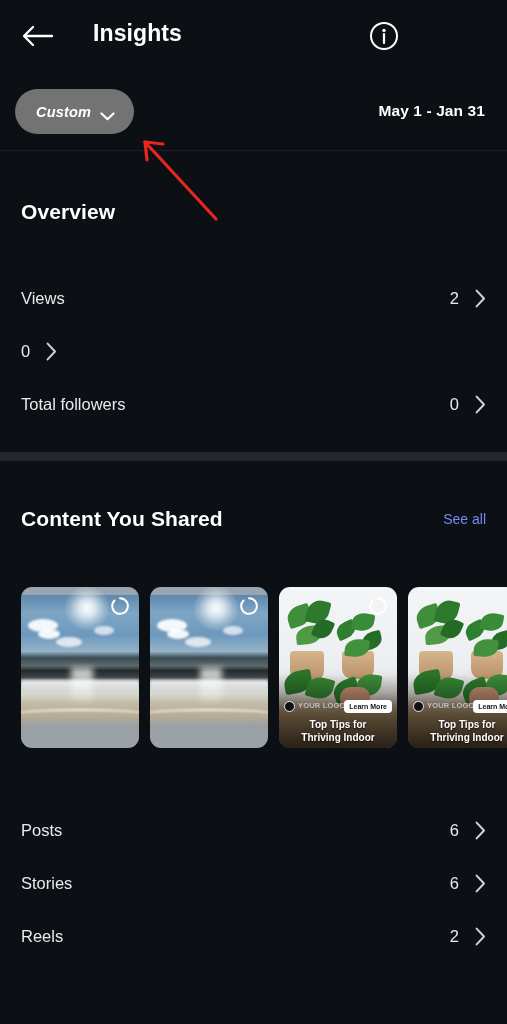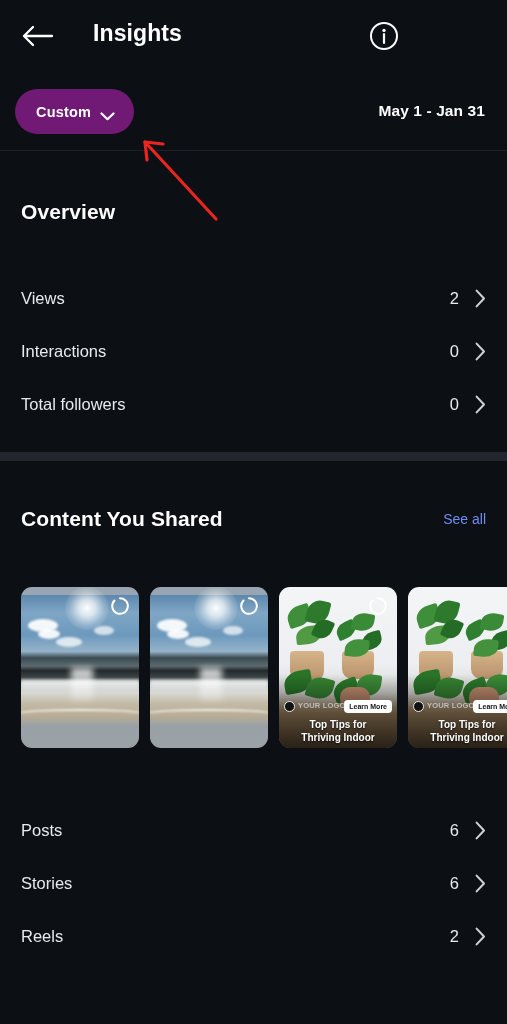--- a/index.html
+++ b/index.html
@@ -53,25 +53,26 @@
     top: 72px; left: 0;
     width: 507px;
     height: 78px;
   }
   .custom-pill {
     position: absolute;
     left: 15px; top: 17px;
     height: 45px;
     padding: 0 19px 0 21px;
     border-radius: 23px;
-    background: #701a75;
+    background: #737373;
     display: flex;
     align-items: center;
     gap: 9px;
     cursor: pointer;
+    font-style: italic;
   }
   .custom-pill .label {
     font-size: 14.5px;
     font-weight: bold;
     color: #ffffff;
     letter-spacing: .2px;
   }
   .chev-down {
     width: 15px; height: 9px;
     display: block;
@@ -374,21 +375,20 @@
     <div class="stat-row">
       <span class="stat-label">Views</span>
       <span class="stat-value">2</span>
       <span class="chev-right">
         <svg viewBox="0 0 11 19" width="11" height="19" aria-hidden="true">
           <path d="M1.6 1.6 L9 9.5 L1.6 17.4" fill="none" stroke="#cfd3d8" stroke-width="2" stroke-linecap="round" stroke-linejoin="round"></path>
         </svg>
       </span>
     </div>
     <div class="stat-row">
-      <span class="stat-label">Interactions</span>
       <span class="stat-value">0</span>
       <span class="chev-right">
         <svg viewBox="0 0 11 19" width="11" height="19" aria-hidden="true">
           <path d="M1.6 1.6 L9 9.5 L1.6 17.4" fill="none" stroke="#cfd3d8" stroke-width="2" stroke-linecap="round" stroke-linejoin="round"></path>
         </svg>
       </span>
     </div>
     <div class="stat-row">
       <span class="stat-label">Total followers</span>
       <span class="stat-value">0</span>

